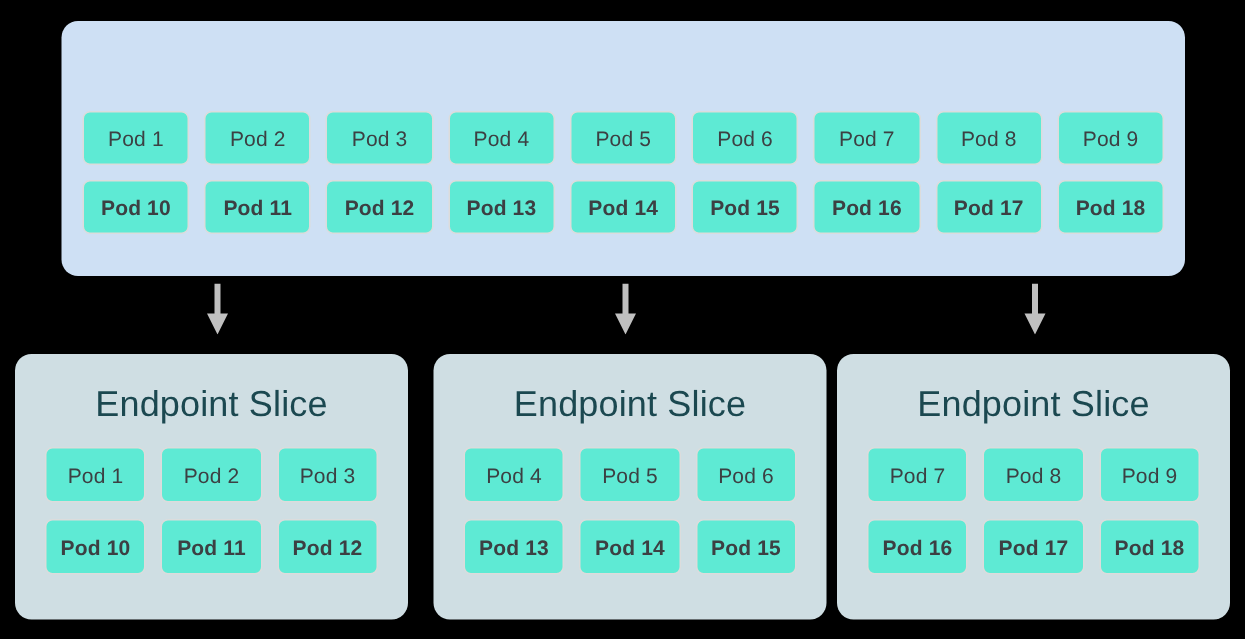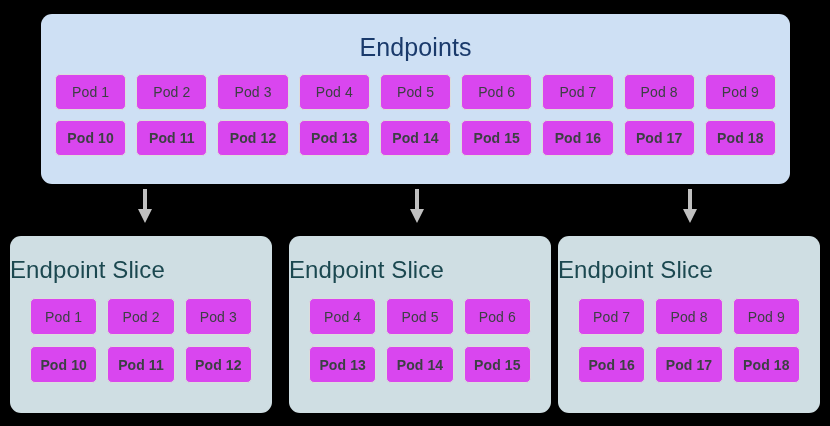--- a/index.html
+++ b/index.html
@@ -63,21 +63,21 @@
     gap: 10px;
   }
   .pod-row + .pod-row {
     margin-top: 10px;
     font-weight: bold;
   }
 
   .pod-chip {
     flex: 1 1 0;
     height: 36px;
-    background: #d946ef;
+    background: #5eead4;
     border: 1px solid #dcdcdc;
     border-radius: 5px;
     box-sizing: border-box;
     display: flex;
     align-items: center;
     justify-content: center;
     font-size: 14px;
     color: #3c4043;
     letter-spacing: 0.1px;
     white-space: nowrap;
@@ -107,20 +107,21 @@
   }
   .slice-1 { left: 10px; }
   .slice-2 { left: 289px; }
   .slice-3 { left: 558px; }
 
   .slice-title {
     position: absolute;
     left: 0;
     top: 20px;
     width: 100%;
+    text-align: center;
     font-size: 24px;
     font-weight: 400;
     color: #1b4850;
     letter-spacing: 0.1px;
     line-height: 28px;
   }
 
   .slice-rows {
     position: absolute;
     left: 20px;
@@ -134,21 +135,20 @@
     height: 37px;
     font-size: 14px;
   }
 </style>
 </head>
 <body>
 
 <div class="diagram">
 
   <div class="endpoints-box">
-    <div class="endpoints-title">Endpoints</div>
     <div class="endpoints-rows">
 
       <div class="pod-row">
         <div class="pod-chip">Pod 1</div>
         <div class="pod-chip">Pod 2</div>
         <div class="pod-chip">Pod 3</div>
         <div class="pod-chip">Pod 4</div>
         <div class="pod-chip">Pod 5</div>
         <div class="pod-chip">Pod 6</div>
         <div class="pod-chip">Pod 7</div>

